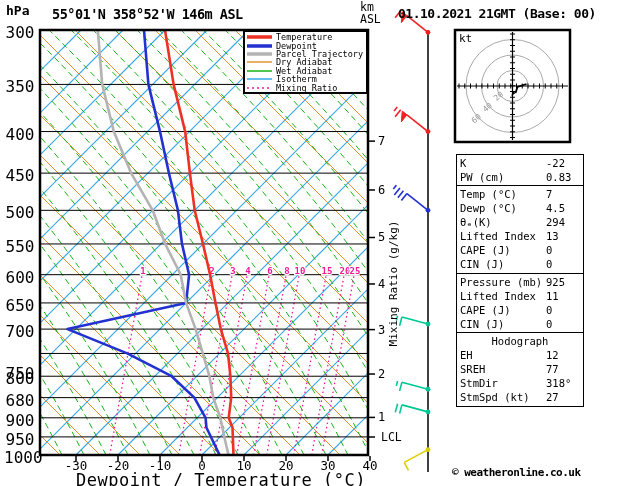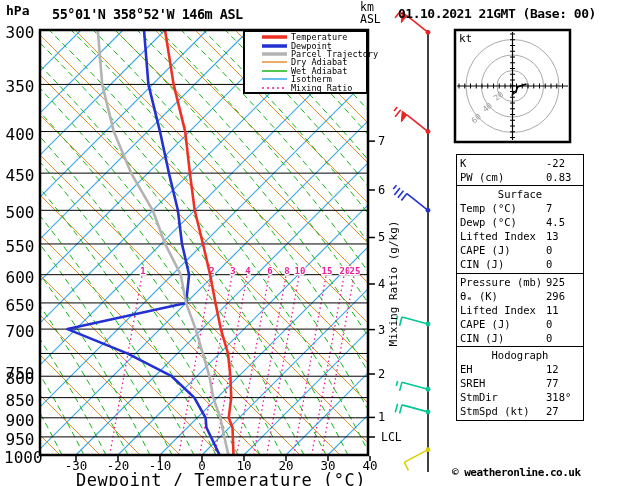--- a/index.html
+++ b/index.html
@@ -12,21 +12,21 @@
   .kmasl{left:360px;top:1px;width:34px;text-align:left;font-size:11.5px;line-height:12px;}
   .plabel{width:32px;text-align:center;font-size:16px;}
   .tlabel{width:40px;text-align:center;font-size:12.5px;}
   .xlabel{left:76px;top:470px;width:290px;text-align:center;font-size:17px;letter-spacing:0.5px;}
   .alabel{font-size:12px;}
   .lcl{left:381px;top:430px;font-size:11.5px;}
   .mixlab{left:323px;top:277px;width:140px;text-align:center;font-size:11px;
           transform:rotate(-90deg);transform-origin:center;}
   .legend{left:243px;top:30px;width:125px;background:#fff;border:2px solid #000;
           box-sizing:border-box;padding:1px 0 0 1px;}
-  .lrow{display:flex;align-items:center;height:8.4px;padding-left:15px;}
+  .lrow{display:flex;align-items:center;height:8.4px;}
   .lrow span{font-size:8.5px;line-height:8px;white-space:nowrap;}
   .lsw{width:30px;flex:0 0 30px;height:8px;}
   .ktlab{left:459px;top:32px;font-size:11px;}
   .itable{left:456px;top:155px;width:128px;}
   .sec{border:1.5px solid #000;box-sizing:border-box;margin-top:-1.5px;
        padding:1px 3px 2px 3px;background:#fff;}
   .sech{text-align:center;font-size:10.5px;line-height:14px;}
   .irow{display:flex;font-size:10.5px;line-height:14px;white-space:nowrap;}
   .irow .lab{flex:0 0 86px;}
   .footer{left:452px;top:466px;font-size:11px;font-weight:bold;letter-spacing:-0.5px;}
@@ -283,21 +283,21 @@
       <div class="abs plabel" style="left: 4px; top: 77.4149px;">350</div>
       <div class="abs plabel" style="left: 4px; top: 124.551px;">400</div>
       <div class="abs plabel" style="left: 4px; top: 166.128px;">450</div>
       <div class="abs plabel" style="left: 4px; top: 203.32px;">500</div>
       <div class="abs plabel" style="left: 4px; top: 236.965px;">550</div>
       <div class="abs plabel" style="left: 4px; top: 267.68px;">600</div>
       <div class="abs plabel" style="left: 4px; top: 295.934px;">650</div>
       <div class="abs plabel" style="left: 4px; top: 322.094px;">700</div>
       <div class="abs plabel" style="left: 4px; top: 364px;">750</div>
       <div class="abs plabel" style="left: 4px; top: 369.231px;">800</div>
-      <div class="abs plabel" style="left: 4px; top: 390.631px;">850</div>
+      <div class="abs plabel" style="left: 4px; top: 390.631px;">680</div>
       <div class="abs plabel" style="left: 4px; top: 410.808px;">900</div>
       <div class="abs plabel" style="left: 4px; top: 429.894px;">950</div>
       <div class="abs plabel" style="left: 4px; top: 448px;">1000</div>
     </div>
   <div id="temp-labels">
       <div class="abs tlabel" style="left: 56px; top: 458px;">-30</div>
       <div class="abs tlabel" style="left: 98px; top: 458px;">-20</div>
       <div class="abs tlabel" style="left: 140px; top: 458px;">-10</div>
       <div class="abs tlabel" style="left: 182px; top: 458px;">0</div>
       <div class="abs tlabel" style="left: 224px; top: 458px;">10</div>
@@ -370,52 +370,51 @@
         <div class="irow">
           <span class="lab">K</span>
           <span class="val">-22</span>
         </div>
         <div class="irow">
           <span class="lab">PW (cm)</span>
           <span class="val">0.83</span>
         </div>
       </div>
       <div class="sec">
-        <div class="sech">Surface</div>
         <div class="irow">
           <span class="lab">Temp (°C)</span>
           <span class="val">7</span>
         </div>
         <div class="irow">
           <span class="lab">Dewp (°C)</span>
           <span class="val">4.5</span>
         </div>
         <div class="irow">
+          <span class="lab">θₑ(K)</span>
+          <span class="val">294</span>
+        </div>
+        <div class="irow">
           <span class="lab">Lifted Index</span>
           <span class="val">13</span>
         </div>
         <div class="irow">
           <span class="lab">CAPE (J)</span>
           <span class="val">0</span>
         </div>
         <div class="irow">
           <span class="lab">CIN (J)</span>
           <span class="val">0</span>
         </div>
       </div>
       <div class="sec">
         <div class="irow">
           <span class="lab">Pressure (mb)</span>
           <span class="val">925</span>
         </div>
         <div class="irow">
-          <span class="lab">θₑ (K)</span>
-          <span class="val">296</span>
-        </div>
-        <div class="irow">
           <span class="lab">Lifted Index</span>
           <span class="val">11</span>
         </div>
         <div class="irow">
           <span class="lab">CAPE (J)</span>
           <span class="val">0</span>
         </div>
         <div class="irow">
           <span class="lab">CIN (J)</span>
           <span class="val">0</span>

